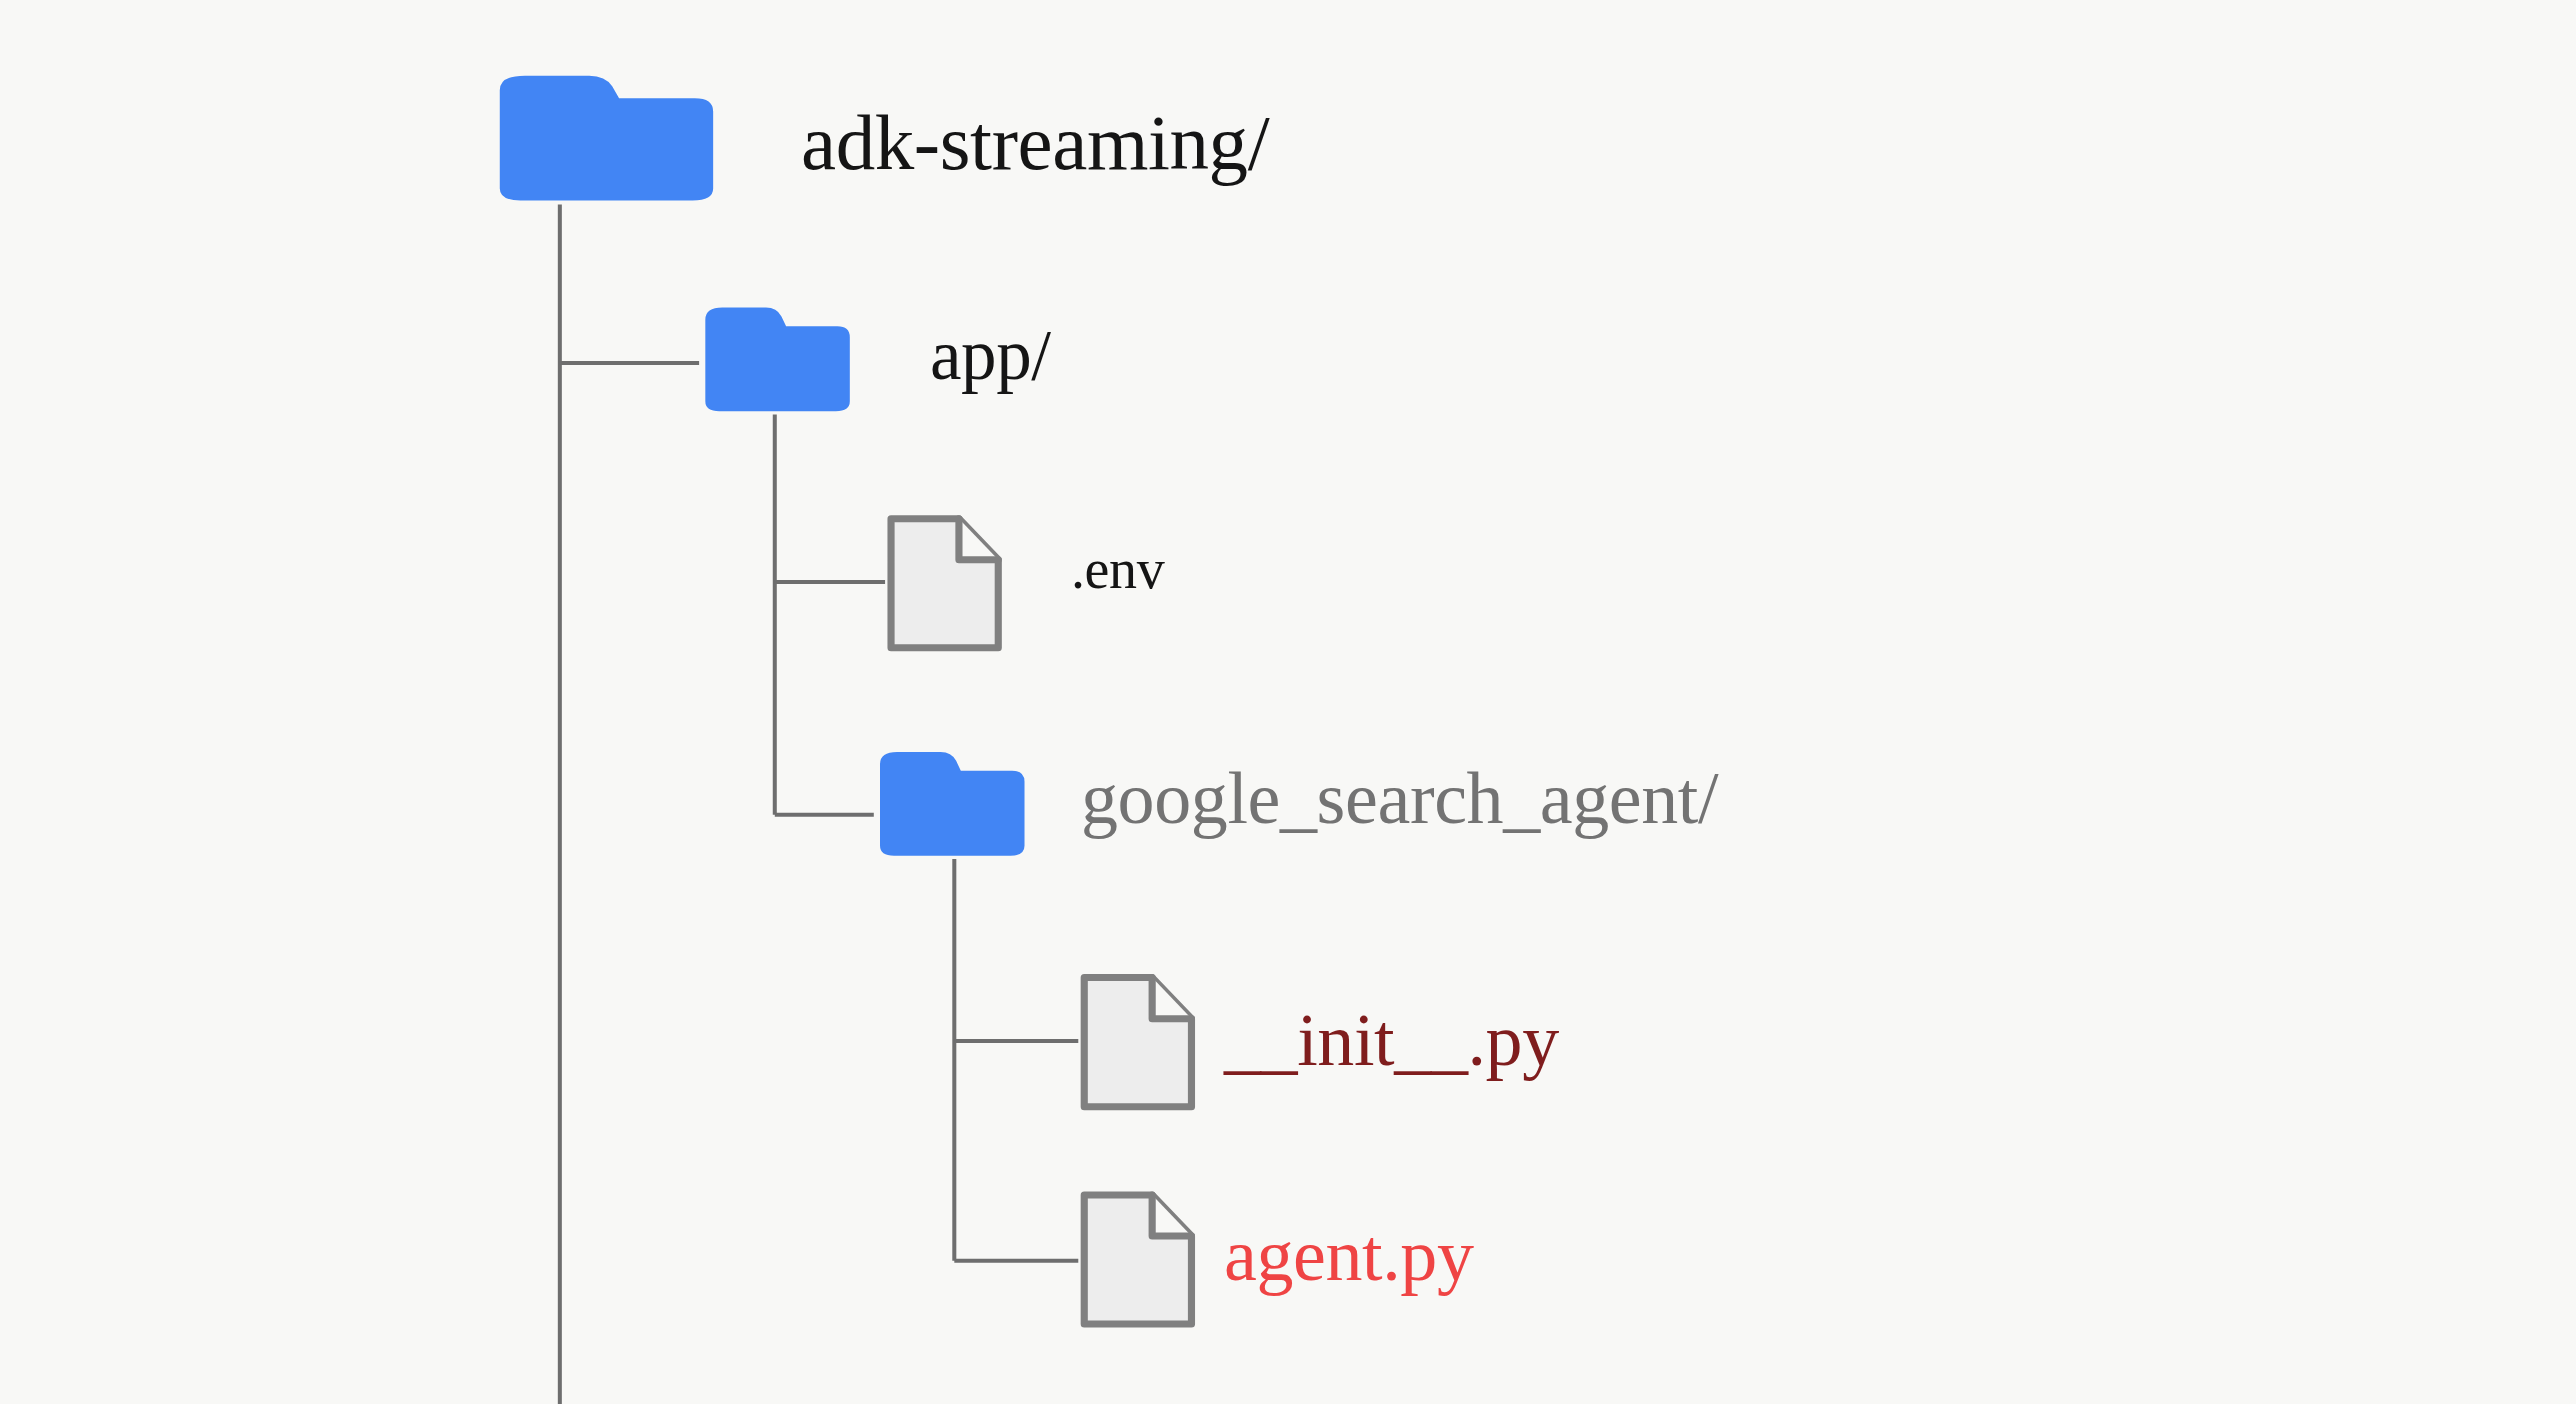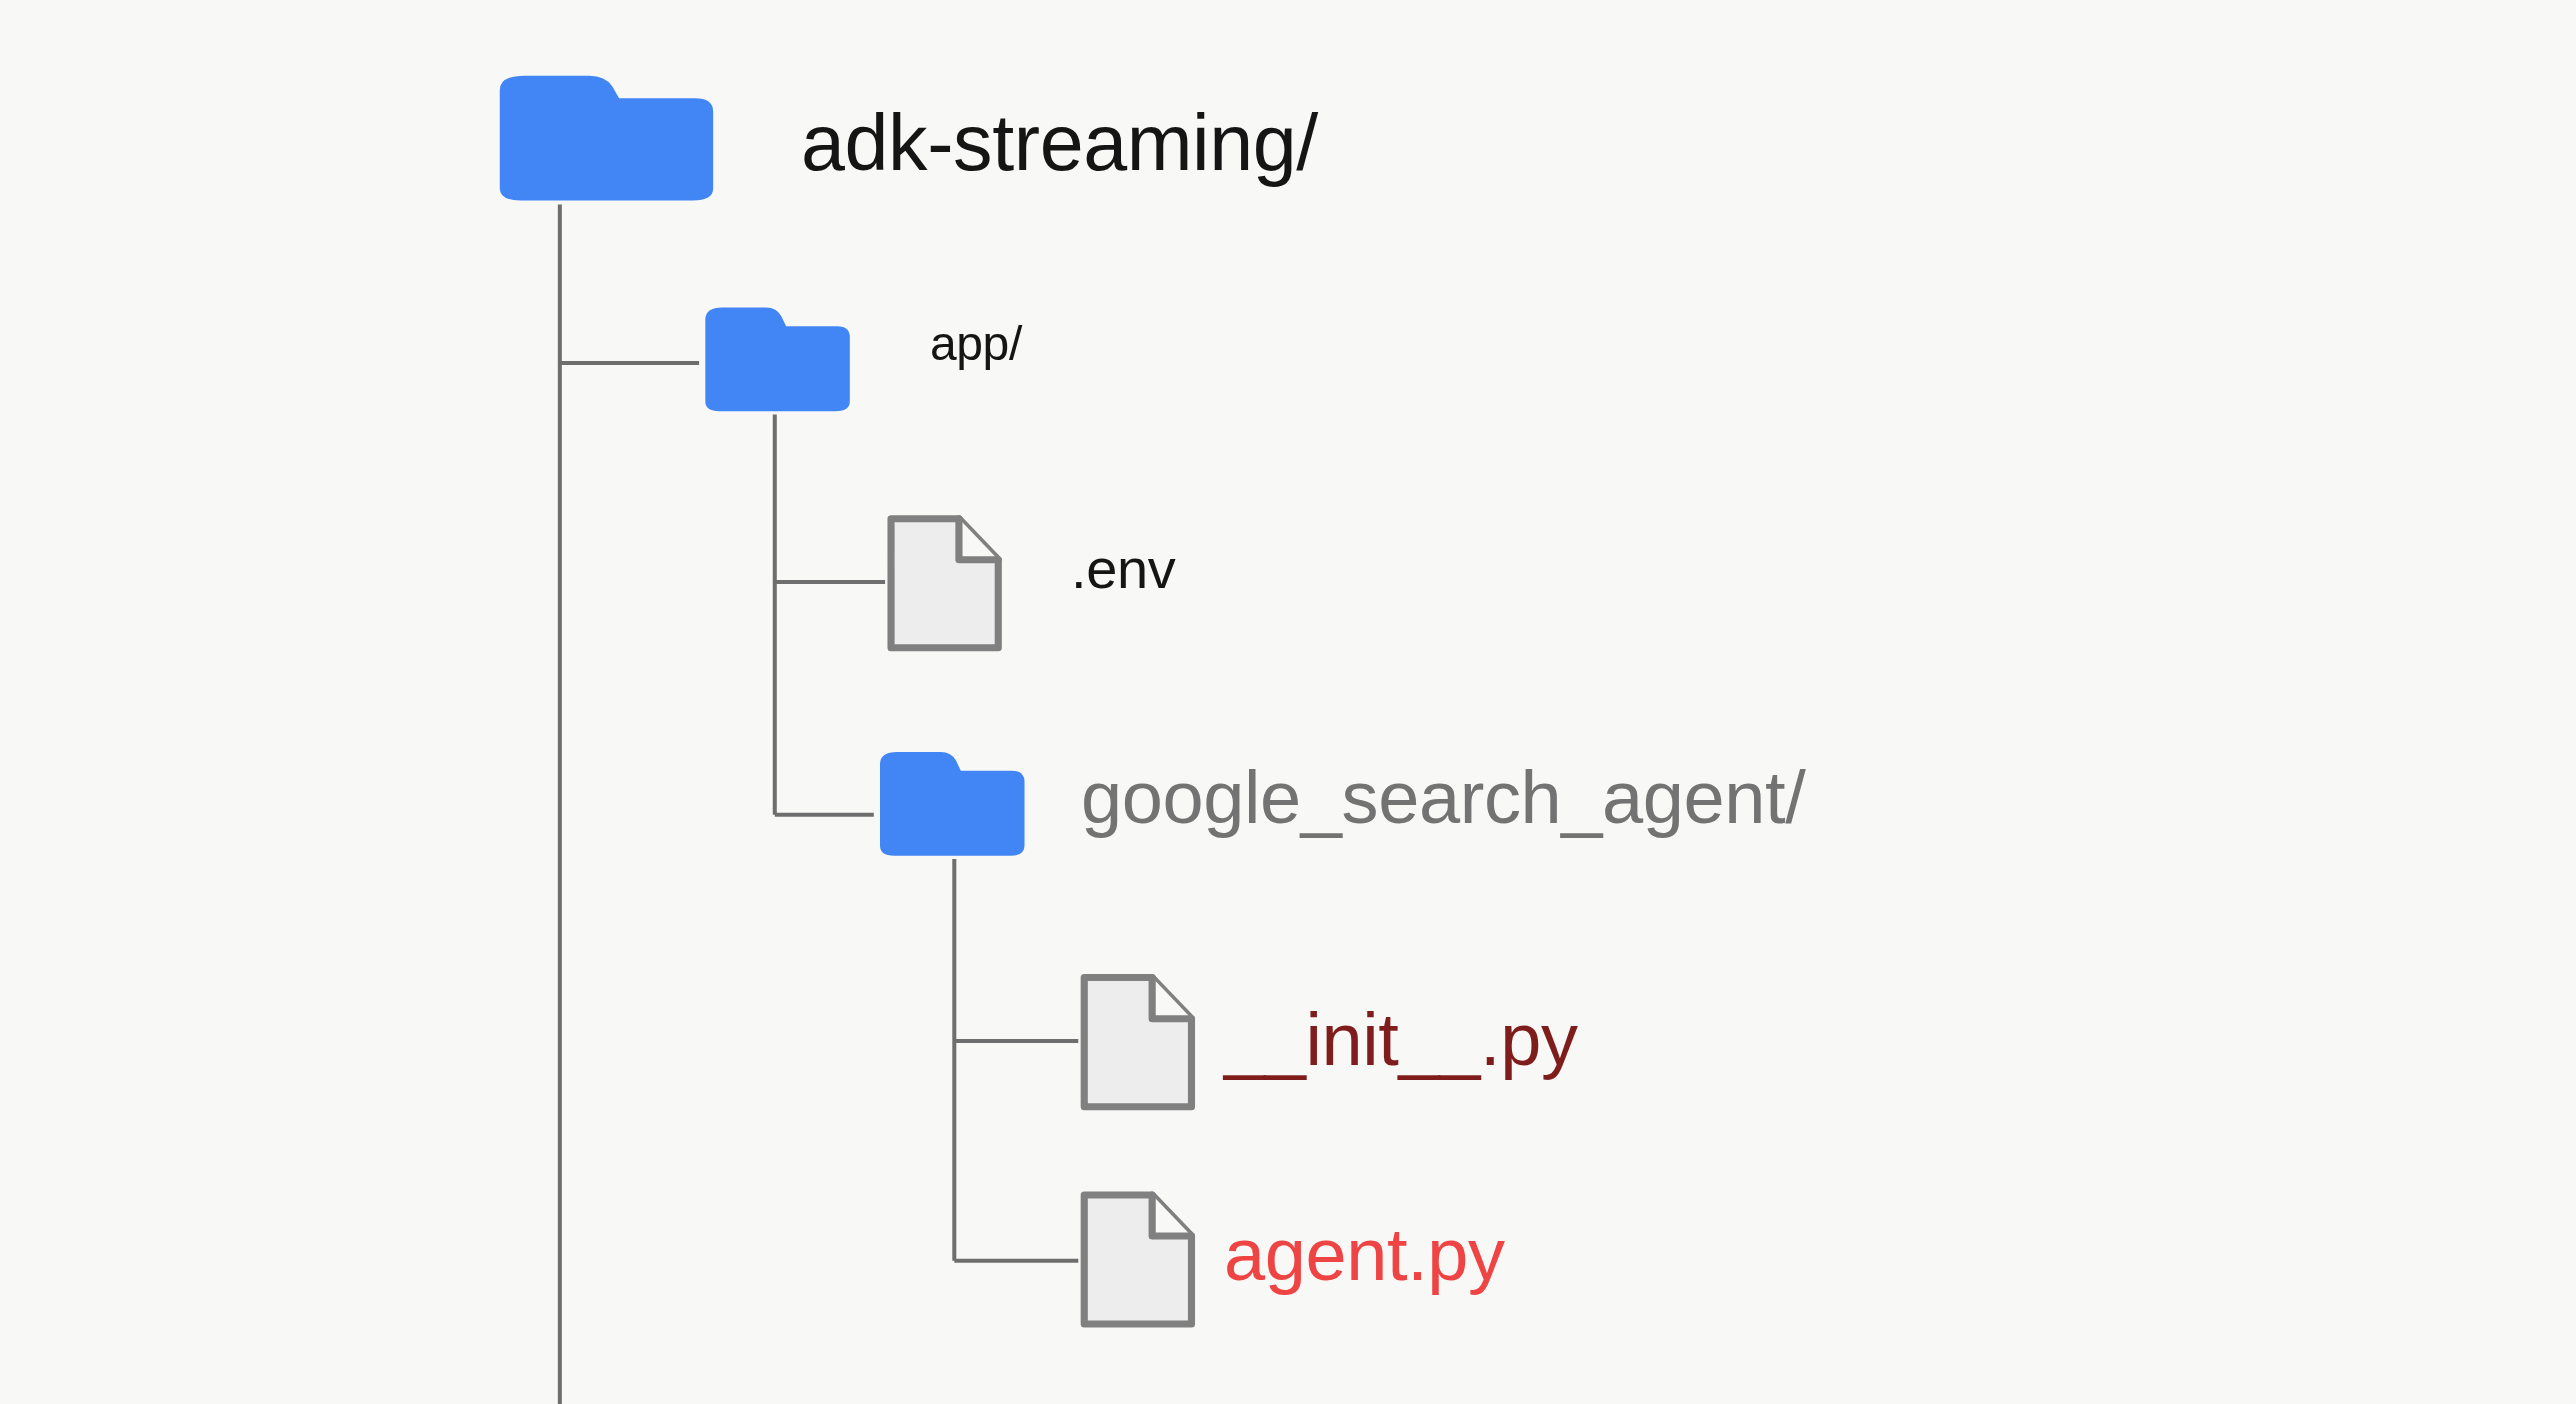--- a/index.html
+++ b/index.html
@@ -20,21 +20,21 @@
     position: absolute;
     left: 0;
     top: 0;
     width: 2576px;
     height: 1404px;
     display: block;
   }
   .node-label {
     position: absolute;
     color: #151515;
-    font-family: Liberation Sans, sans-serif;
+    font-family: Liberation Serif, serif;
     font-weight: 400;
     white-space: pre;
     letter-spacing: -0.4px;
     line-height: 1;
   }
 </style>
 </head>
 <body>
 
 <div id="stage" style="background: rgb(248, 248, 246);">
@@ -77,21 +77,21 @@
         <use href="#sym-folder" x="868" y="378" width="193" height="137" style="--folder-color: #4285f4;"></use>
         <use href="#sym-file" x="1099" y="637" width="148" height="175"></use>
         <use href="#sym-folder" x="1085" y="930" width="193" height="137" style="--folder-color: #4285f4;"></use>
         <use href="#sym-file" x="1339" y="1207" width="148" height="175"></use>
         <use href="#sym-file" x="1339" y="1477" width="148" height="175"></use>
       </g>
   </svg>
 
   <div id="label-layer">
       <div class="node-label" style="left: 801px; top: 103px; font-size: 79px; color: rgb(21, 21, 21);">adk-streaming/</div>
-      <div class="node-label" style="left: 930px; top: 320px; font-size: 48px; color: rgb(21, 21, 21);">app/</div>
+      <div class="node-label" style="left: 930px; top: 320px; font-size: 71px; color: rgb(21, 21, 21);">app/</div>
       <div class="node-label" style="left: 1071px; top: 541px; font-size: 56px; color: rgb(21, 21, 21);">.env</div>
       <div class="node-label" style="left: 1081px; top: 761px; font-size: 74px; color: #737373;">google_search_agent/</div>
       <div class="node-label" style="left: 1224px; top: 1003px; font-size: 74px; color: #7f1d1d;">__init__.py</div>
       <div class="node-label" style="left: 1224px; top: 1218px; font-size: 74px; color: #ef4444;">agent.py</div>
     </div>
 
 </div>
 
 
 </body></html>

